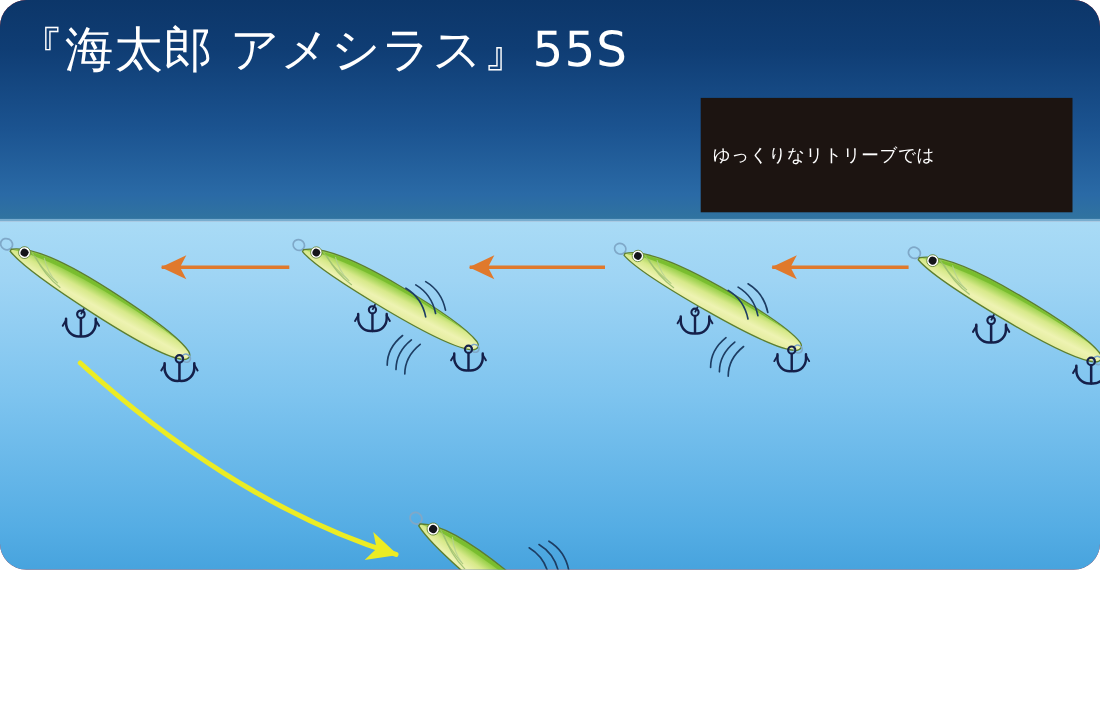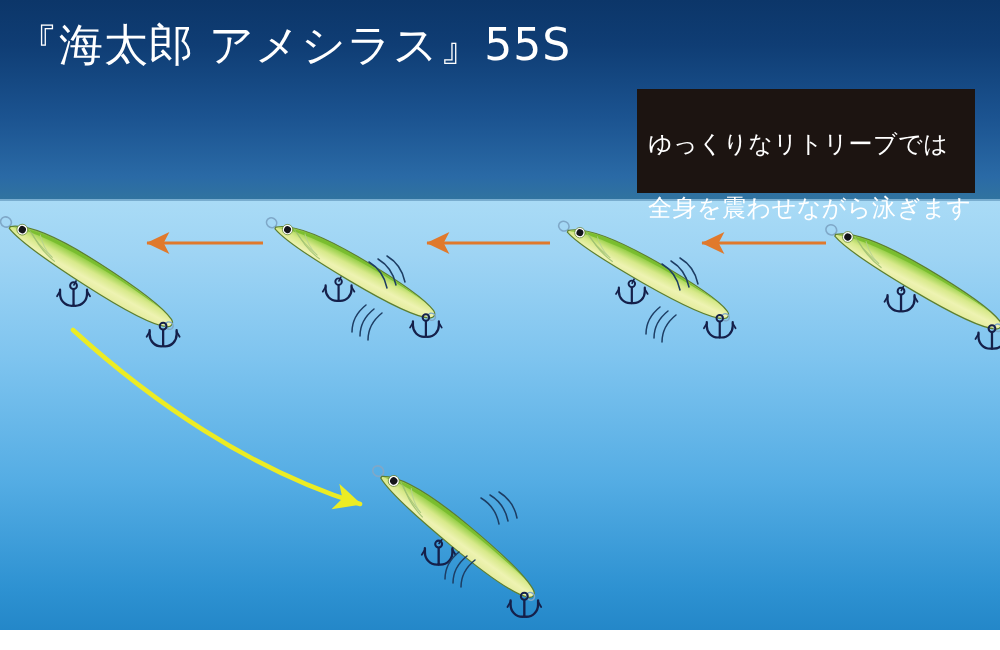--- a/index.html
+++ b/index.html
@@ -1,22 +1,23 @@
 <!DOCTYPE html>
 <html><head>
 <meta charset="utf-8">
 <style>
   html,body{margin:0;padding:0;background:#fff;}
   body{font-family:"DejaVu Sans","Liberation Sans",sans-serif;}
 
   #stage{
     position:relative;
-    width:1000px;height:630px;
+    width:1000px;height:518px;
     overflow:hidden;
     background:#b91c1c;
+    border-radius:24px;
   }
 
   
   .sky{
     position:absolute;left:0;top:0;width:1000px;height:201px;
     background:linear-gradient(to bottom,#0c3669 0%,#0f3d74 22%,#1b5390 58%,#2a6aa6 88%,#31749f 100%);
   }
   
   .water{
     position:absolute;left:0;top:201px;width:1000px;height:449px;
@@ -32,22 +33,22 @@
     position:absolute;
     background:#1c1411;
     color:#ffffff;
     font-family:"DejaVu Sans","Liberation Sans",sans-serif;
     line-height:1.33;
     letter-spacing:.5px;
     white-space:pre-line;
   }
   #caption-top{
     left:637px;top:89px;width:338px;height:104px;
-    font-size:24px;
-    padding:8px 0 0 11px;
+    font-size:16px;
+    padding:20px 0 0 11px;
     box-sizing:border-box;
   }
   #caption-bottom{
     left:578px;top:563px;width:397px;height:66px;
     font-size:20.5px;
     padding:6px 0 0 14px;
     box-sizing:border-box;
   }
 
   
@@ -224,17 +225,16 @@
           <use href="#vib-up"></use>
         </g>
       <g transform="translate(475,560)">
           <use href="#vib-down"></use>
         </g>
     </g>
   </svg>
 
   <div class="caption" id="caption-top">
     <div>ゆっくりなリトリーブでは</div>
-    <div>全身を震わせながら泳ぎます</div>
   </div>
 
 
 </div>
 
 </body></html>

